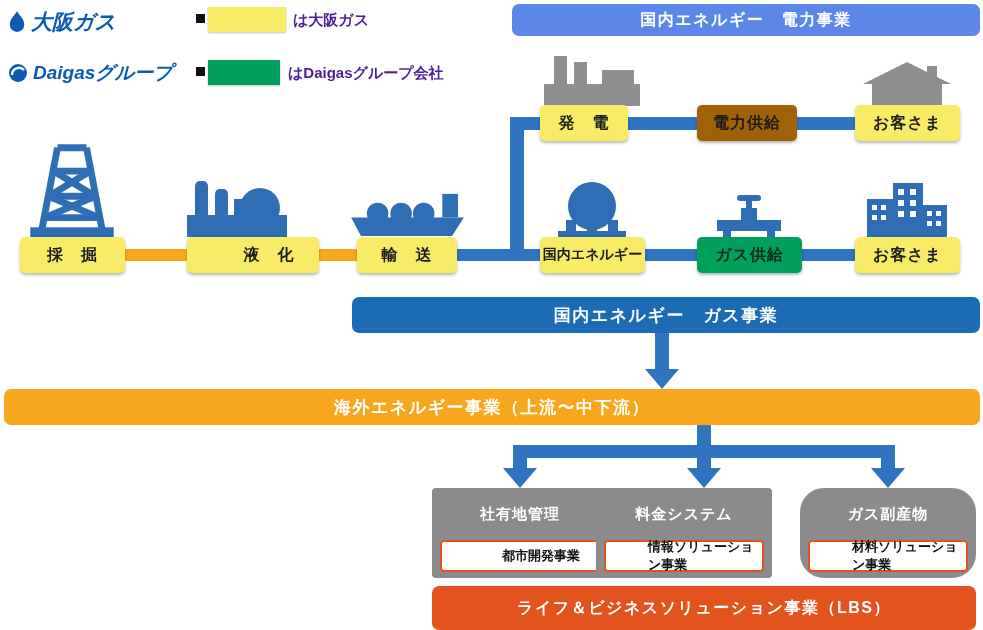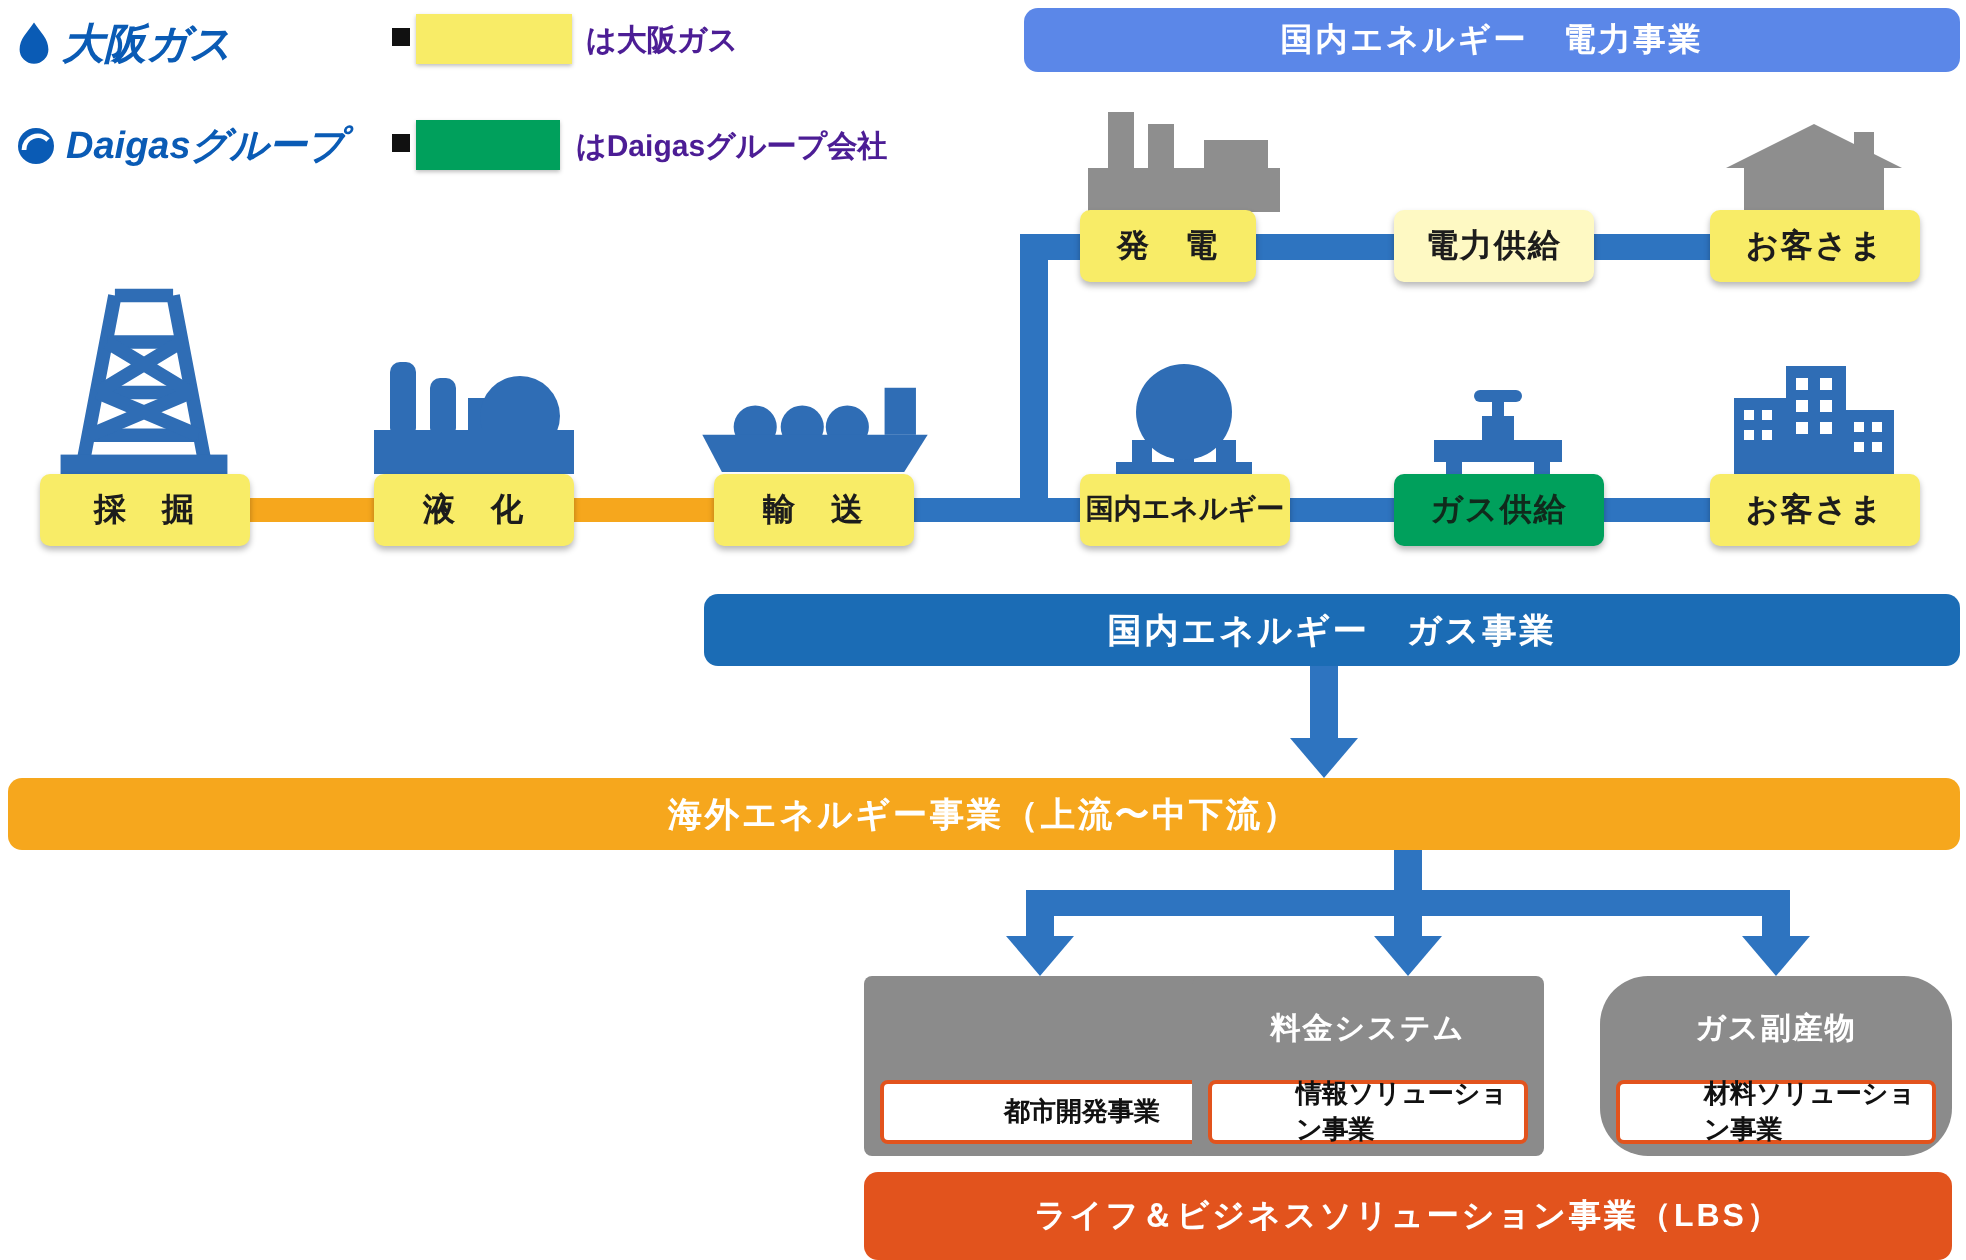--- a/index.html
+++ b/index.html
@@ -1,21 +1,21 @@
 <!DOCTYPE html>
 <html><head>
 <meta charset="utf-8">
 <style>
   html,body{margin:0;padding:0;background:#fff;}
   body{font-family:"Liberation Sans","DejaVu Sans",sans-serif;}
   #canvas{position:relative;width:983px;height:630px;background:#fff;overflow:hidden;}
   .box{position:absolute;display:flex;align-items:center;justify-content:center;font-weight:bold;
        font-size:16px;border-radius:5px;box-shadow:0 2px 3px rgba(0,0,0,.28);z-index:3;color:#1c1c1c;letter-spacing:1px;}
   .box.yellow{background:#f8ec67;}
-  .box.white{background:#fef9c3;}
+  .box.white{background:#a16207;}
   .box.green{background:#00a05c;color:#102a1c;}
   .box.sm{font-size:14px;letter-spacing:0;}
   .banner{position:absolute;display:flex;align-items:center;justify-content:center;color:#fff;
           font-weight:bold;font-size:17px;border-radius:7px;z-index:3;letter-spacing:1.5px;}
   .banner.power{background:#5b87e8;font-size:16px;}
   .banner.gas{background:#1b6cb5;}
   .banner.overseas{background:#f6a71d;}
   .banner.lbs{background:#e2531d;font-size:16px;}
   .line{position:absolute;z-index:1;}
   .blue-line{background:#2e74c0;}
@@ -158,27 +158,28 @@
       <rect x="60" y="38" width="5" height="5"></rect>
         <rect x="69" y="38" width="5" height="5"></rect>
     </g>
   </svg>
 
   <div class="box yellow" style="left:540px;top:105px;width:88px;height:36px;">発　電</div>
   <div class="box white" style="left:697px;top:105px;width:100px;height:36px;">電力供給</div>
   <div class="box yellow" style="left:855px;top:105px;width:105px;height:36px;">お客さま</div>
 
   <div class="box yellow" style="left:20px;top:237px;width:105px;height:36px;">採　掘</div>
-  <div class="box yellow" style="left:187px;top:237px;width:100px;height:36px;">液　化</div>
+  <div class="box yellow" style="left:187px;top:237px;width:100px;height:36px;padding-left:32px;">液　化</div>
   <div class="box yellow" style="left:357px;top:237px;width:100px;height:36px;">輸　送</div>
   <div class="box yellow sm" style="left:540px;top:237px;width:105px;height:36px;">国内エネルギー</div>
   <div class="box green" style="left:697px;top:237px;width:105px;height:36px;">ガス供給</div>
   <div class="box yellow" style="left:855px;top:237px;width:105px;height:36px;">お客さま</div>
 
   <div class="gray-col" style="left:432px;top:488px;">
+    <div class="hdr">社有地管理</div>
     <div class="biz">都市開発事業</div>
   </div>
   <div class="gray-col" style="left:596px;top:488px;">
     <div class="hdr">料金システム</div>
     <div class="biz">情報ソリューション事業</div>
   </div>
   <div class="gray-col" style="left:800px;top:488px;border-radius:24px;">
     <div class="hdr">ガス副産物</div>
     <div class="biz">材料ソリューション事業</div>
   </div>

